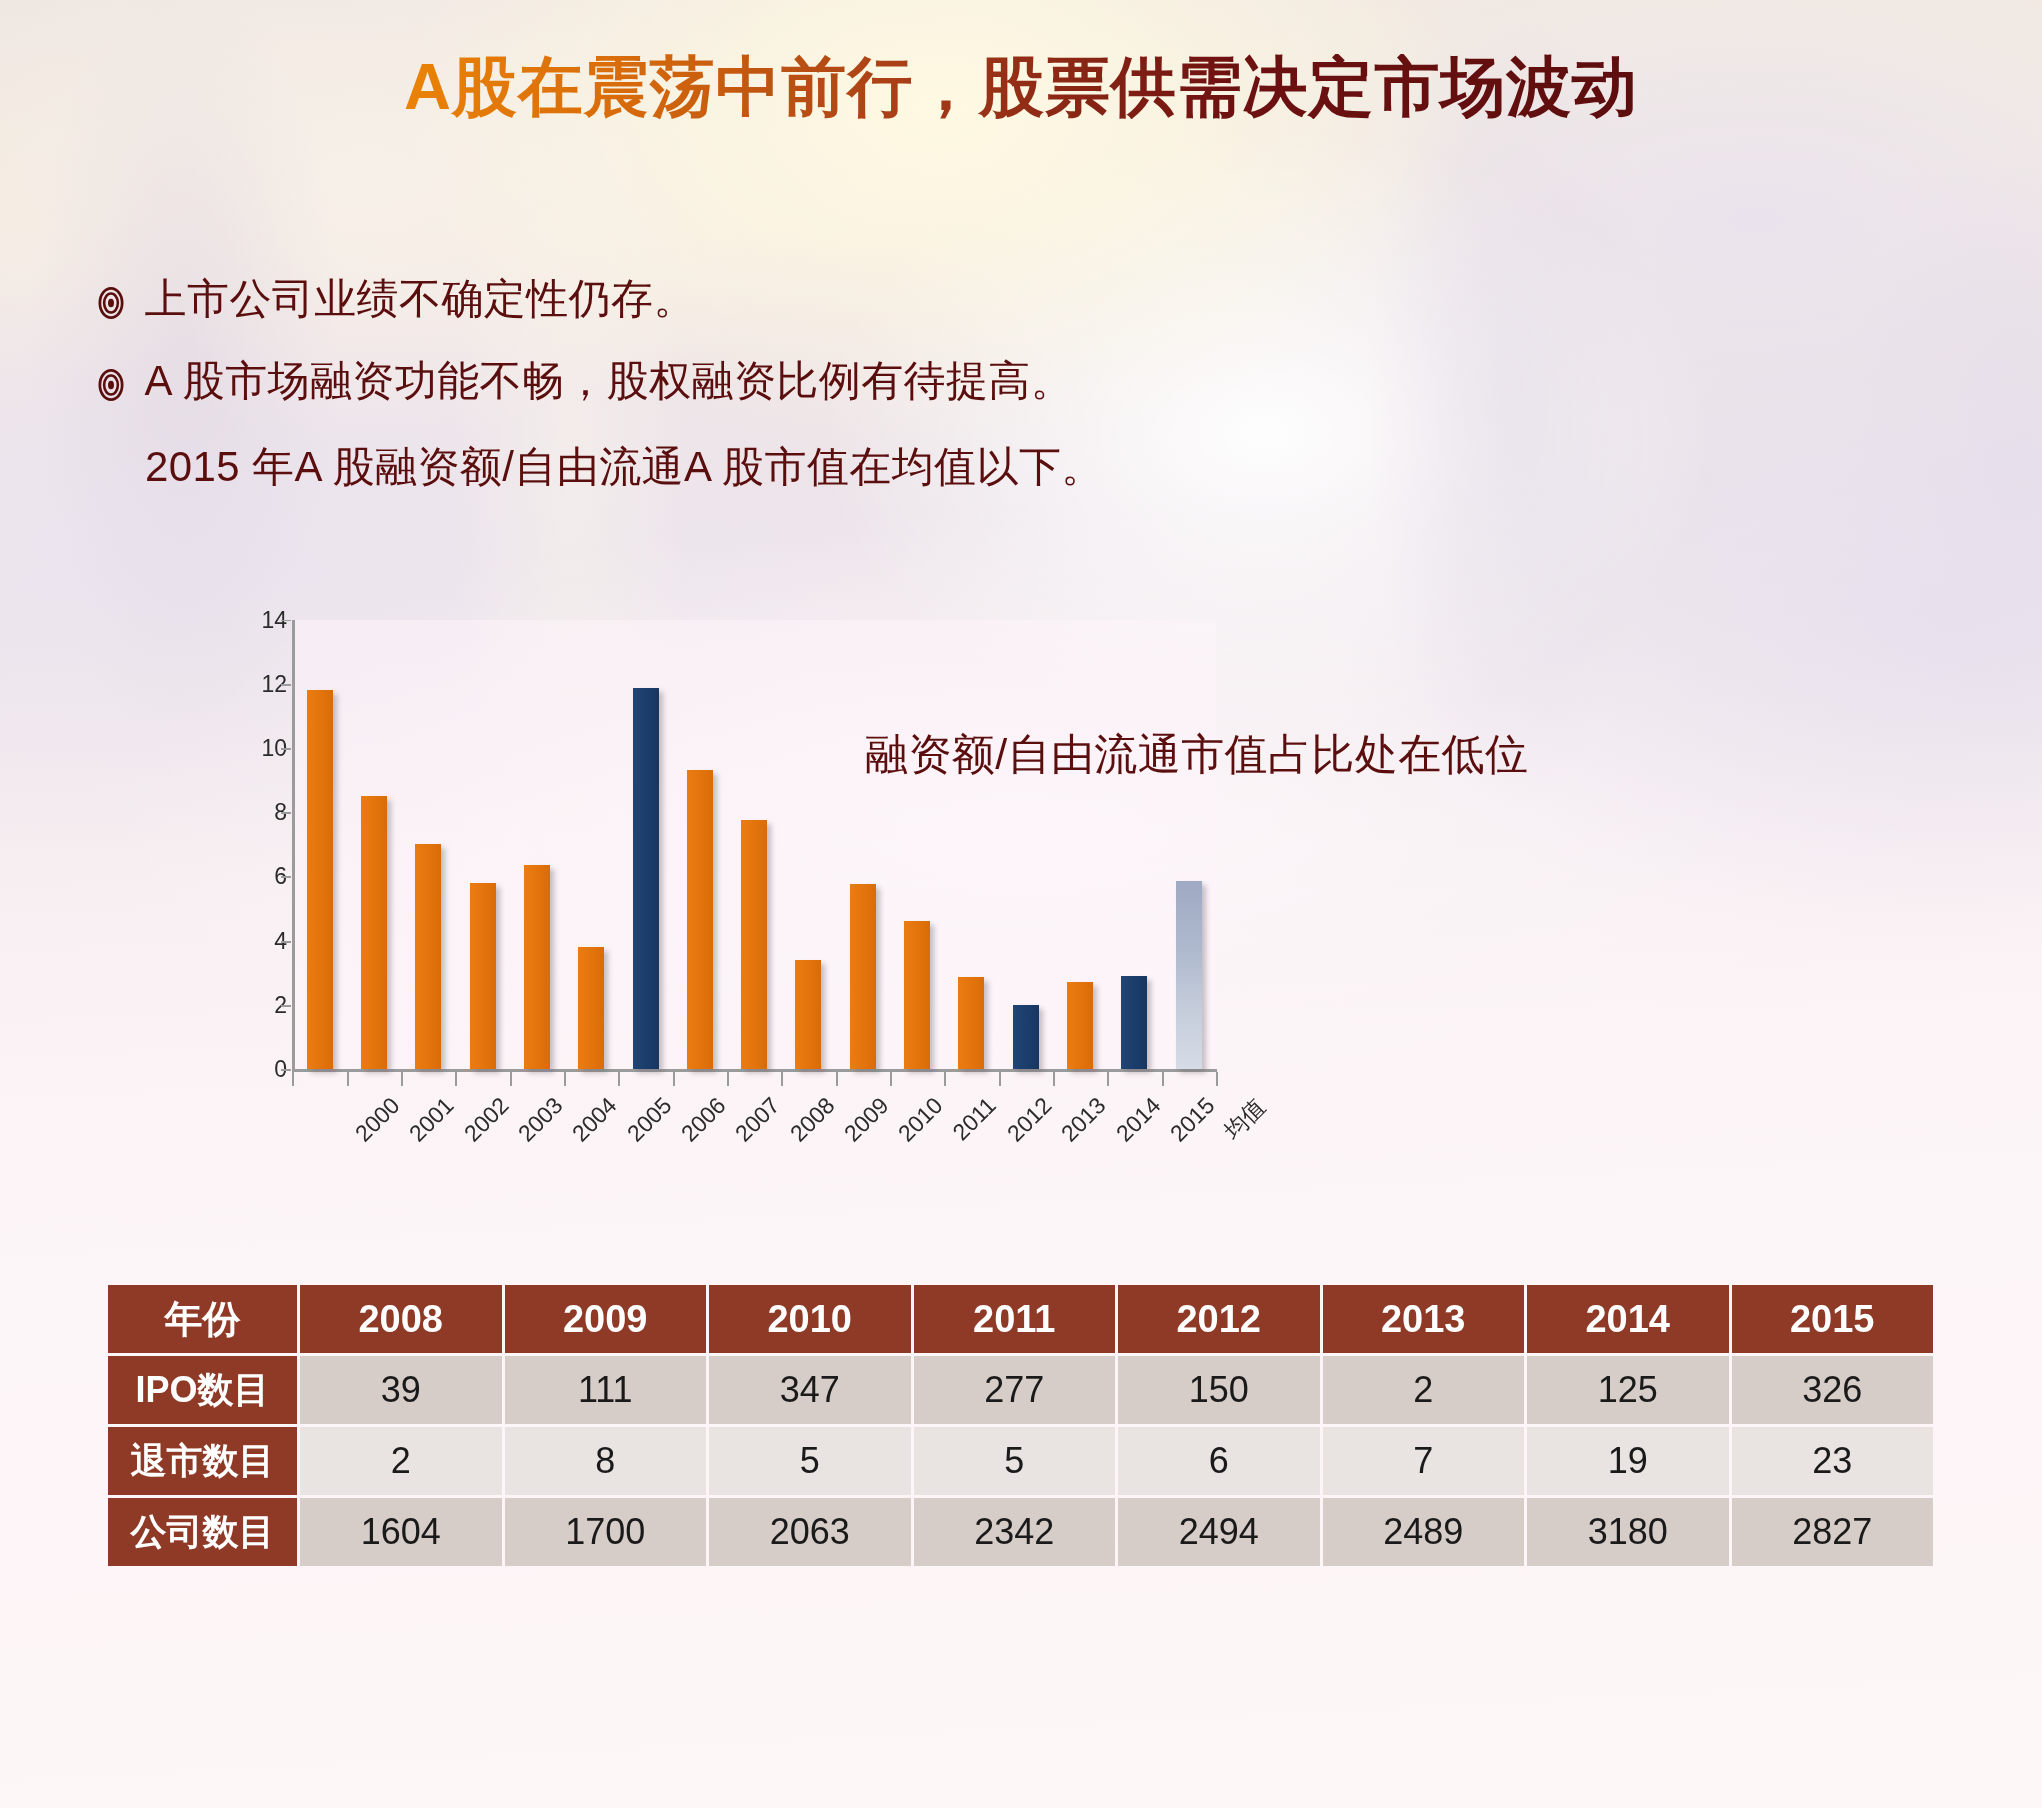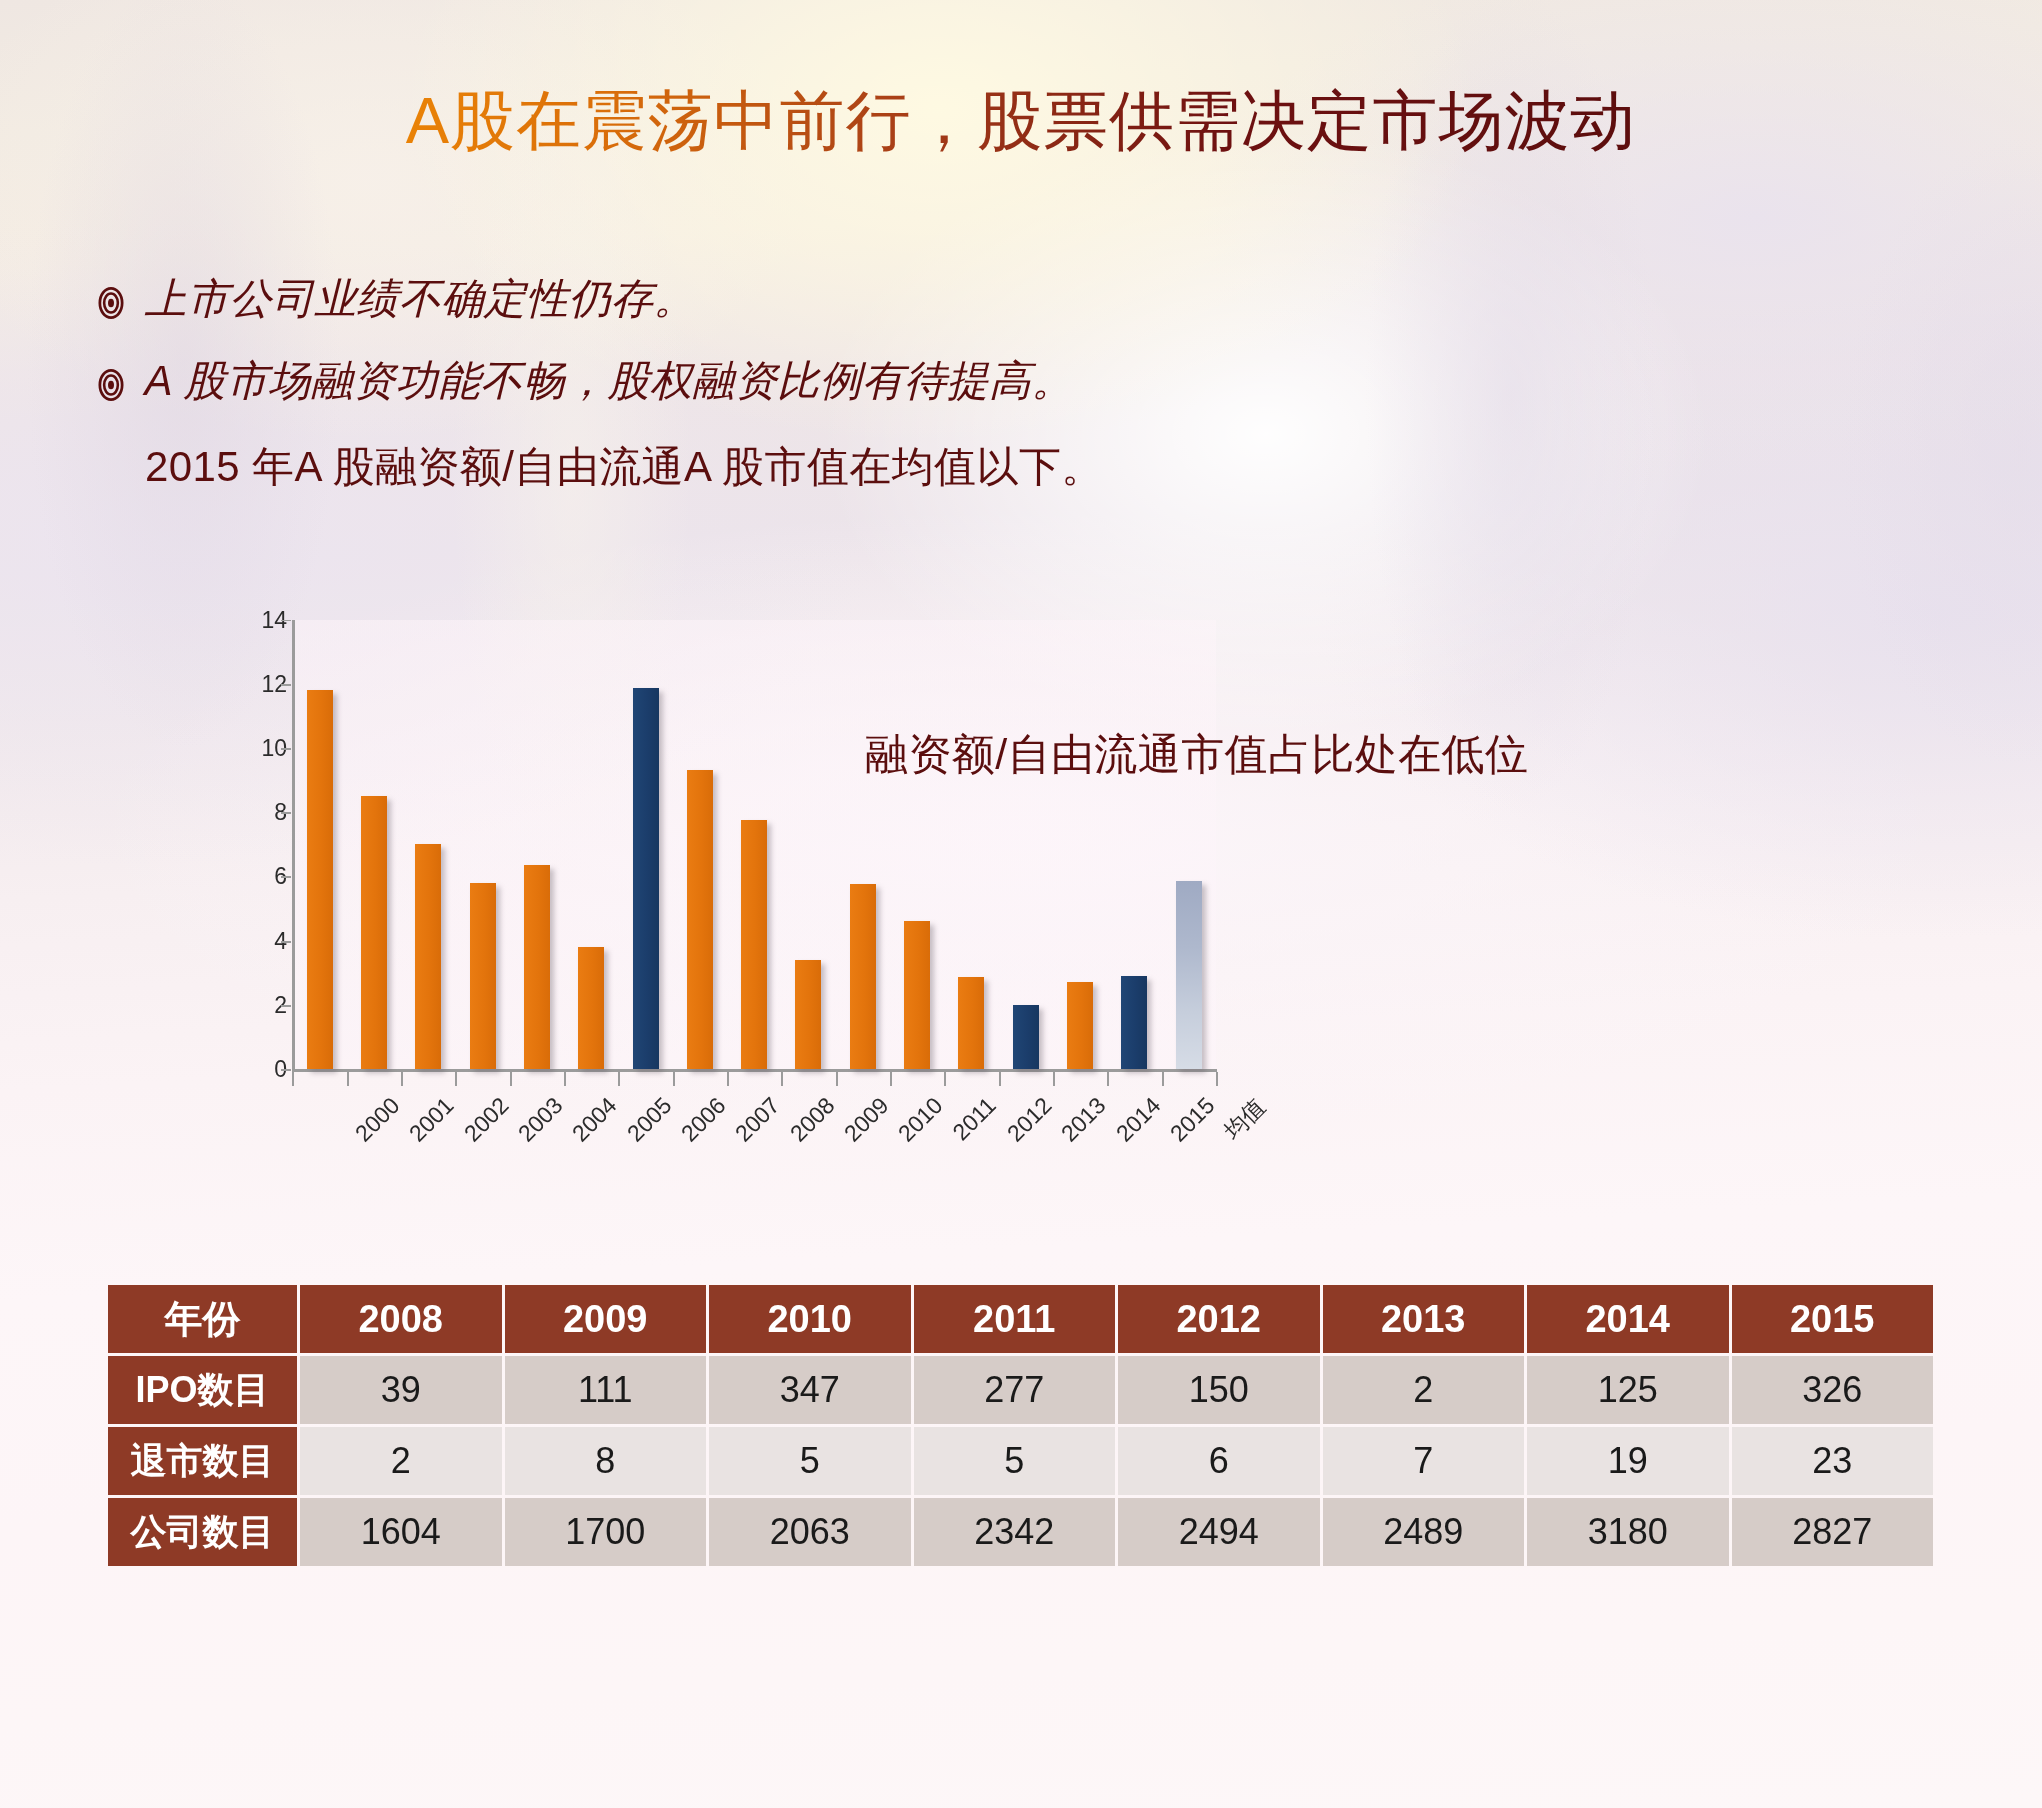--- a/index.html
+++ b/index.html
@@ -54,30 +54,29 @@
   }
 
   
   #title {
     position: absolute;
     left: 0; right: 0;
     top: 54px;
     z-index: 5;
     text-align: center;
     font-size: 65px;
-    font-weight: normal;
+    font-weight: bold;
     letter-spacing: 0.9px;
     line-height: 1.0;
     background: linear-gradient(96deg, #F49A00 0%, #F08B05 16%, #D96D0A 30%, #A53C18 45%, #6E1111 60%, #5E0E0E 78%, #5E0E0E 100%);
     -webkit-background-clip: text;
     background-clip: text;
     color: transparent;
     -webkit-text-fill-color: transparent;
     white-space: nowrap;
-    margin-top: 34px;
   }
 
   
   #bullets {
     position: absolute;
     left: 93px;
     top: 275px;
     z-index: 5;
     color: #5B0E0E;
   }
@@ -94,21 +93,20 @@
     position: relative;
     top: 10.4px;
   }
   .bullet-mark svg { display: block; }
   .bullet-text {
     font-size: 42px;
     line-height: 1.12;
     color: #5B0E0E;
     white-space: nowrap;
     letter-spacing: 0.4px;
-    font-style: italic;
   }
   .bullet-sub {
     margin-left: 52px;
     margin-top: 26px;
     font-size: 42px;
     color: #5B0E0E;
     white-space: nowrap;
     letter-spacing: 0.4px;
   }
 

